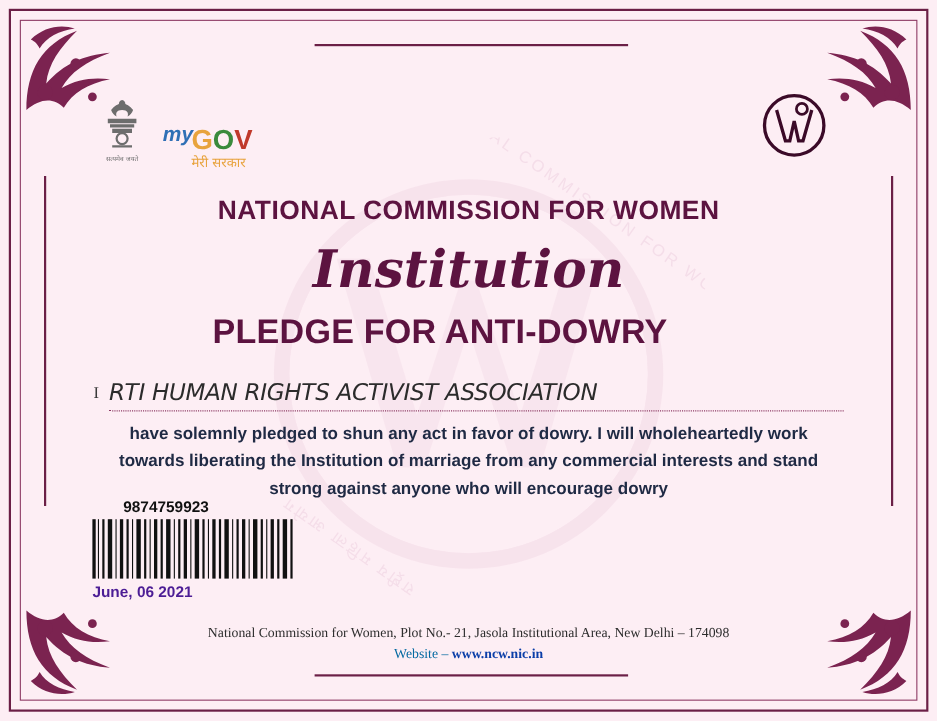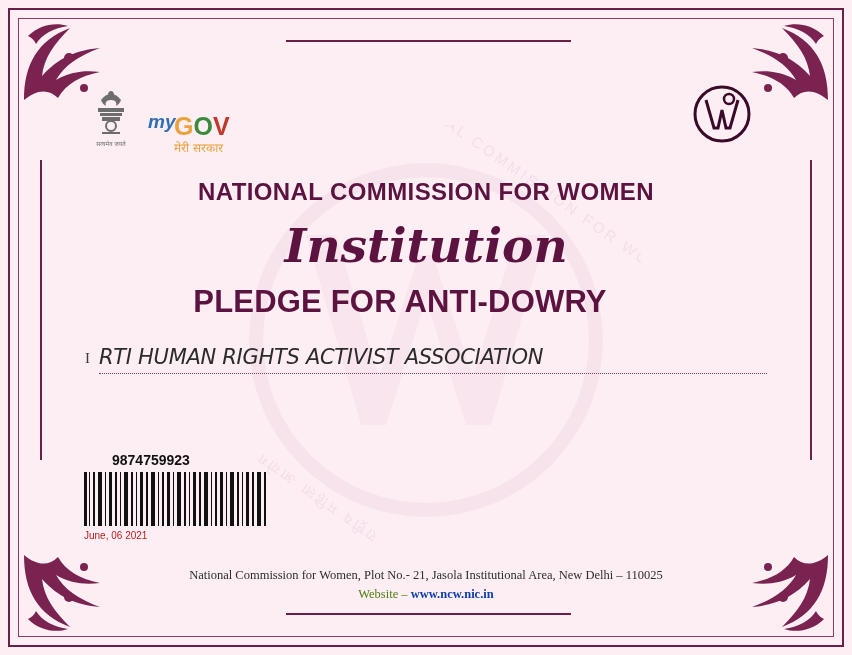--- a/index.html
+++ b/index.html
@@ -225,38 +225,38 @@
   .barcode .bar {
     position: absolute;
     top: 0;
     height: 54px;
     background: #111;
   }
   .issue-date {
     position: absolute;
     left: 84px;
     top: 530px;
-    font-size: 10px;
-    font-weight: normal;
-    color: #b91c1c;
+    font-size: 14px;
+    font-weight: bold;
+    color: #4c1d95;
   }
 
   
   .footer {
     position: absolute;
     left: 0;
     top: 566px;
     width: 852px;
     text-align: center;
     font-size: 12.5px;
     line-height: 1.5;
     color: #2d2d2d;
     font-family: "Liberation Serif", serif;
   }
-  .footer .website-label { color: #4d7c0f; }
+  .footer .website-label { color: #0369a1; }
   .footer .website-url {
     color: #0b3ea8;
     font-weight: bold;
     text-decoration: none;
     margin-top: 30px;
   }
 </style>
 </head>
 <body>
 
@@ -370,20 +370,21 @@
   <div class="org-title">NATIONAL COMMISSION FOR WOMEN</div>
   <div class="script-title">Institution</div>
   <div class="pledge-title">PLEDGE FOR ANTI-DOWRY</div>
 
   <div class="name-row">
     <span class="name-i">I</span>
     <span class="name-value">RTI HUMAN RIGHTS ACTIVIST ASSOCIATION</span>
     <span class="name-dots"></span>
   </div>
 
+  <div class="pledge-body">have solemnly pledged to shun any act in favor of dowry. I will wholeheartedly work towards liberating the Institution of marriage from any commercial interests and stand strong against anyone who will encourage dowry</div>
 
   <div class="barcode-number">9874759923</div>
   <div class="barcode">
     <span class="bar" style="left:0px;width:3px"></span>
     <span class="bar" style="left:5px;width:1px"></span>
     <span class="bar" style="left:9px;width:2px"></span>
     <span class="bar" style="left:14px;width:4px"></span>
     <span class="bar" style="left:21px;width:1px"></span>
     <span class="bar" style="left:25px;width:3px"></span>
     <span class="bar" style="left:31px;width:2px"></span>
@@ -412,19 +413,19 @@
     <span class="bar" style="left:153px;width:2px"></span>
     <span class="bar" style="left:158px;width:1px"></span>
     <span class="bar" style="left:162px;width:3px"></span>
     <span class="bar" style="left:168px;width:2px"></span>
     <span class="bar" style="left:173px;width:4px"></span>
     <span class="bar" style="left:180px;width:2px"></span>
   </div>
   <div class="issue-date">June, 06 2021</div>
 
   <div class="footer">
-    <div>National Commission for Women, Plot No.- 21, Jasola Institutional Area, New Delhi – 110025</div>
+    <div>National Commission for Women, Plot No.- 21, Jasola Institutional Area, New Delhi – 174098</div>
     <div>
       <span class="website-label">Website – </span><a class="website-url" href="#">www.ncw.nic.in</a>
     </div>
   </div>
 
 </div>
 
 </body></html>

